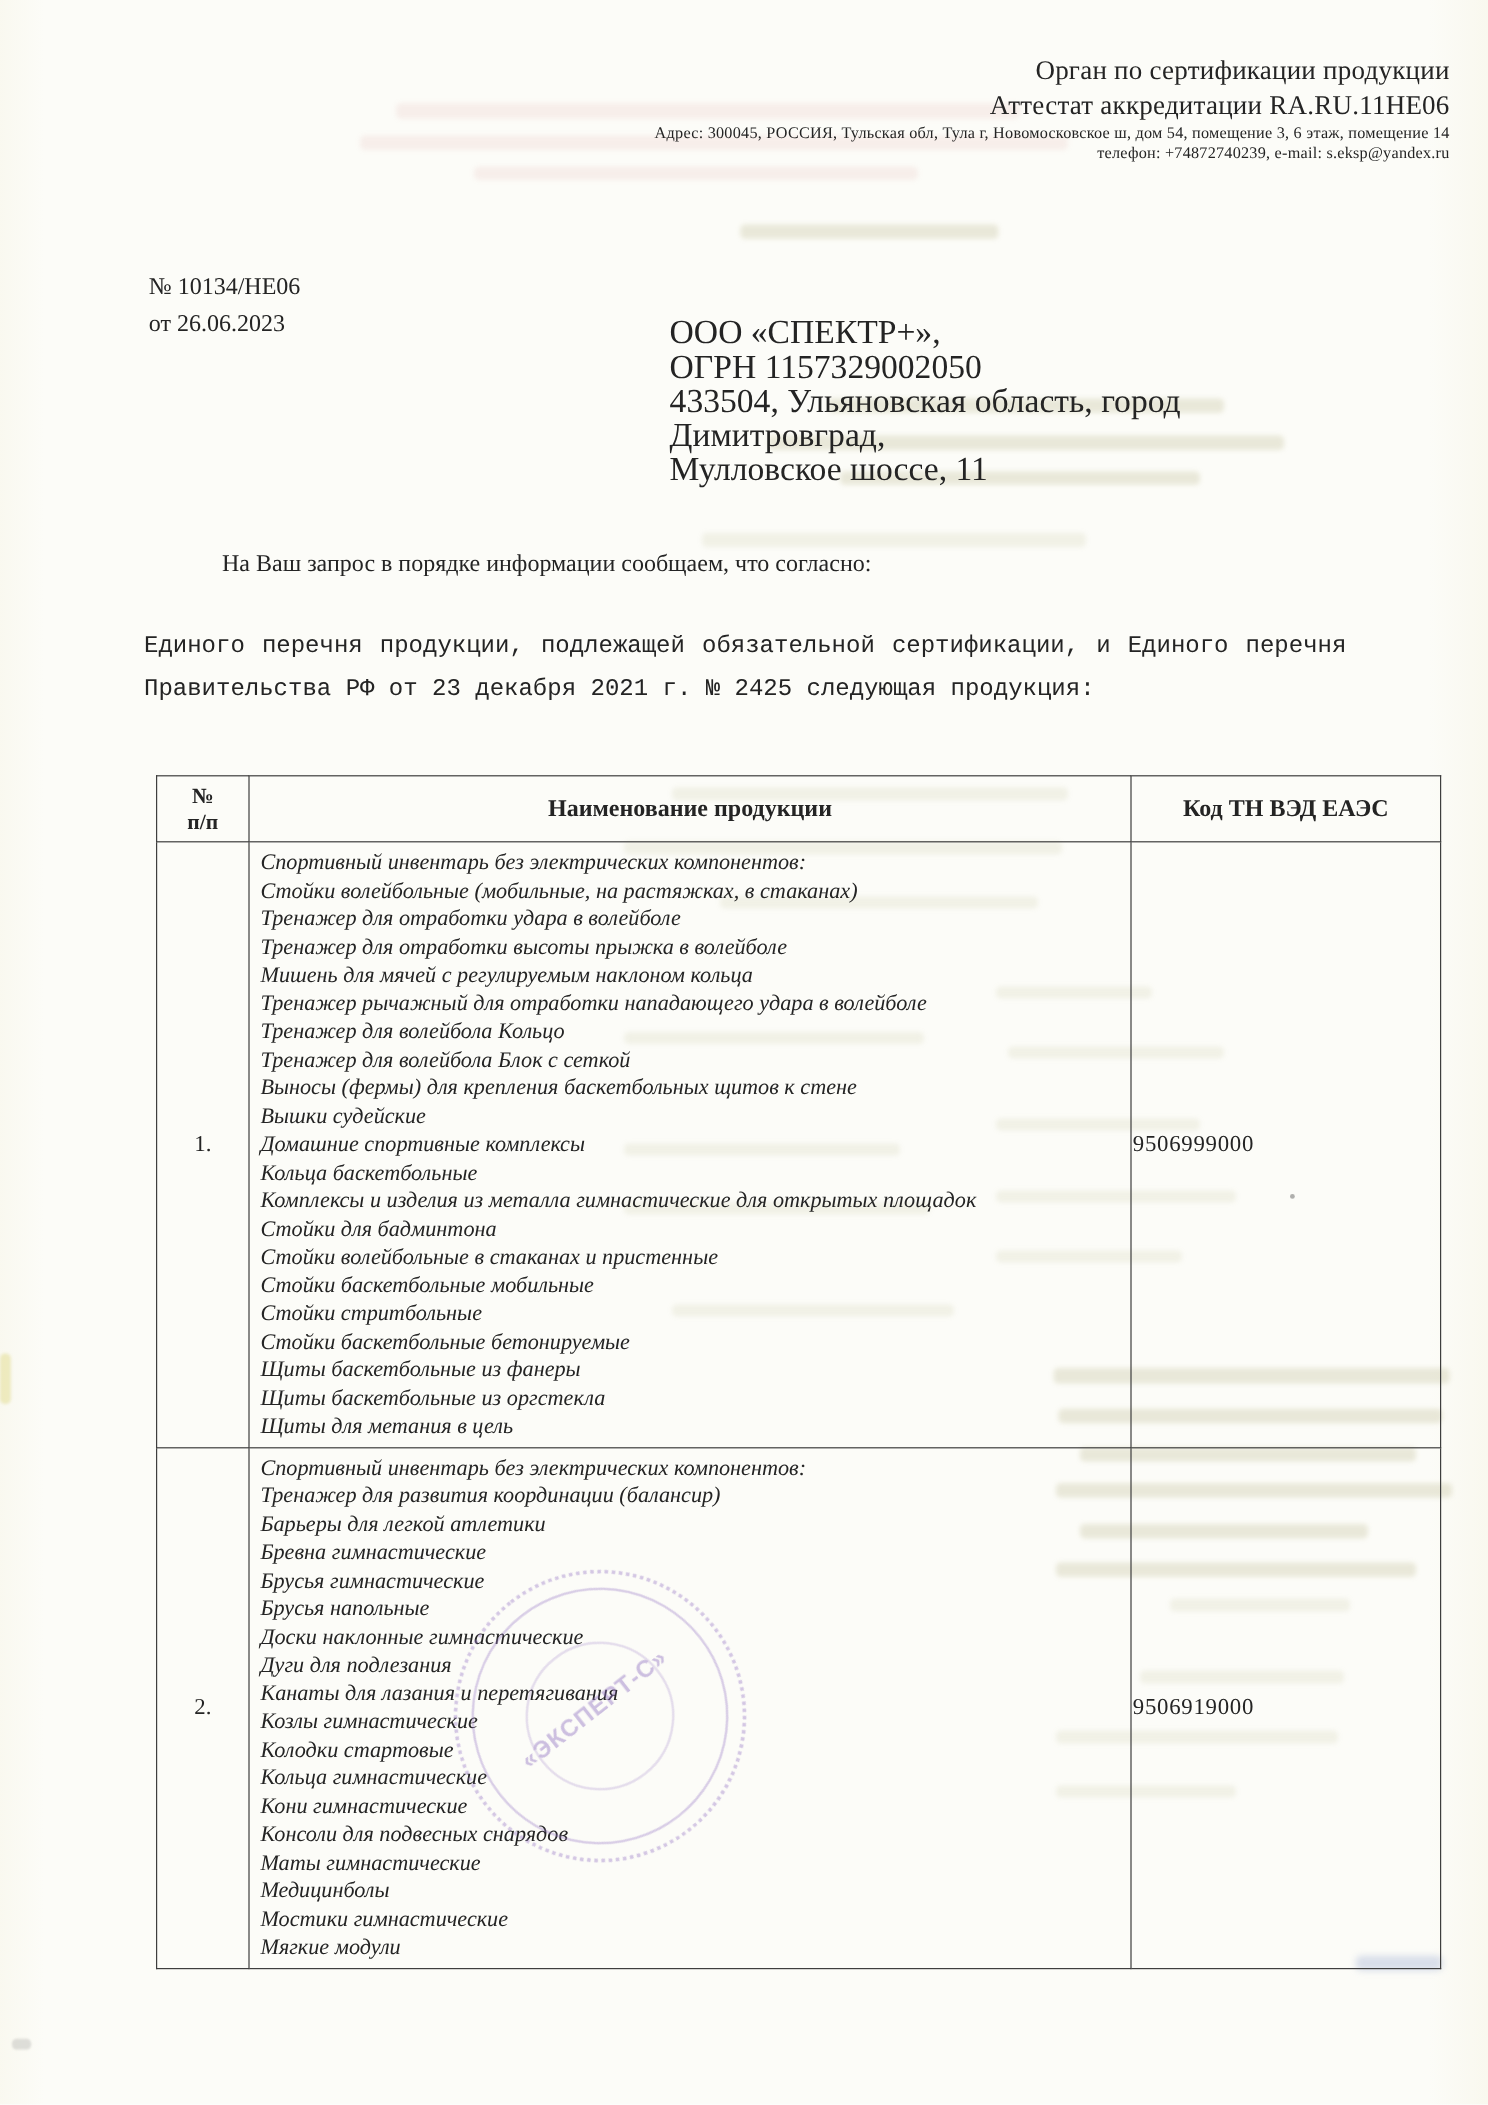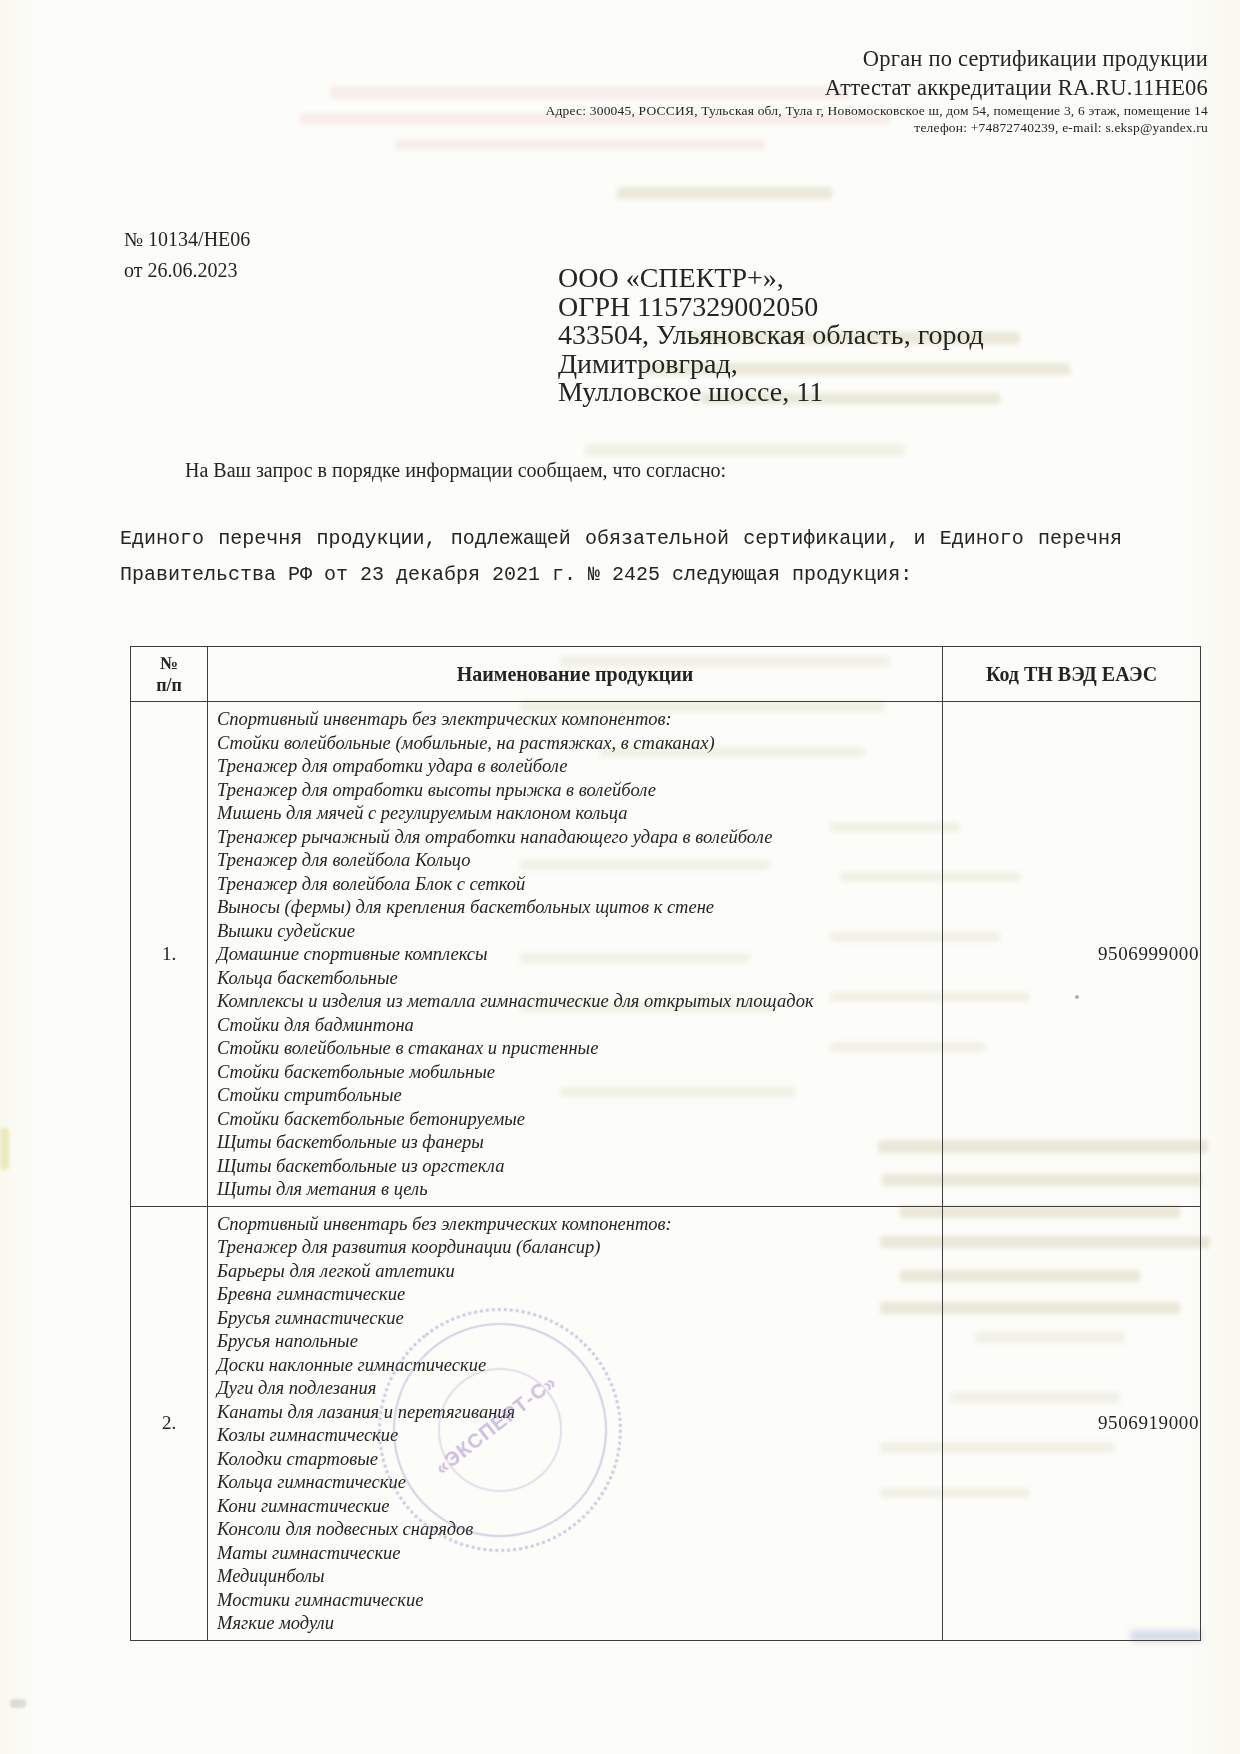--- a/index.html
+++ b/index.html
@@ -36,21 +36,21 @@
   }
   .product-table td{border:1.6px solid #3e3e3e;}
   tr.head-row{height:55px;}
   tr.row-1{height:501px;}
   tr.row-2{height:428px;}
   .th-cell{font-weight:bold;text-align:center;vertical-align:middle;font-size:20px;line-height:24px;}
   .th-num{font-size:18px;line-height:22px;}
   .num-cell{text-align:center;vertical-align:middle;font-size:19px;}
   .items-cell{vertical-align:top;padding:6px 4px 4px 9px;font-style:italic;}
   .item-line{font-size:18.5px;line-height:23.5px;white-space:nowrap;}
-  .code-cell{text-align:right;vertical-align:middle;font-size:19px;letter-spacing:.6px;}
+  .code-cell{text-align:left;vertical-align:middle;font-size:19px;letter-spacing:.6px;}
 
   
   .stamp{position:absolute;left:378px;top:1308px;width:244px;height:244px;
          transform:rotate(-38deg);opacity:.5;filter:blur(.6px);pointer-events:none;}
   .stamp-outer{position:absolute;inset:0;border-radius:50%;border:3px dotted rgba(158,128,200,.85);}
   .stamp-ring{position:absolute;inset:15px;border-radius:50%;border:2.5px solid rgba(158,128,200,.75);}
   .stamp-inner{position:absolute;inset:60px;border-radius:50%;border:2px solid rgba(158,128,200,.5);}
   .stamp-text{position:absolute;left:0;right:0;top:104px;text-align:center;
               font-family:"Liberation Sans", sans-serif;font-weight:bold;
               font-size:20px;letter-spacing:1px;color:rgba(140,108,190,.85);}

